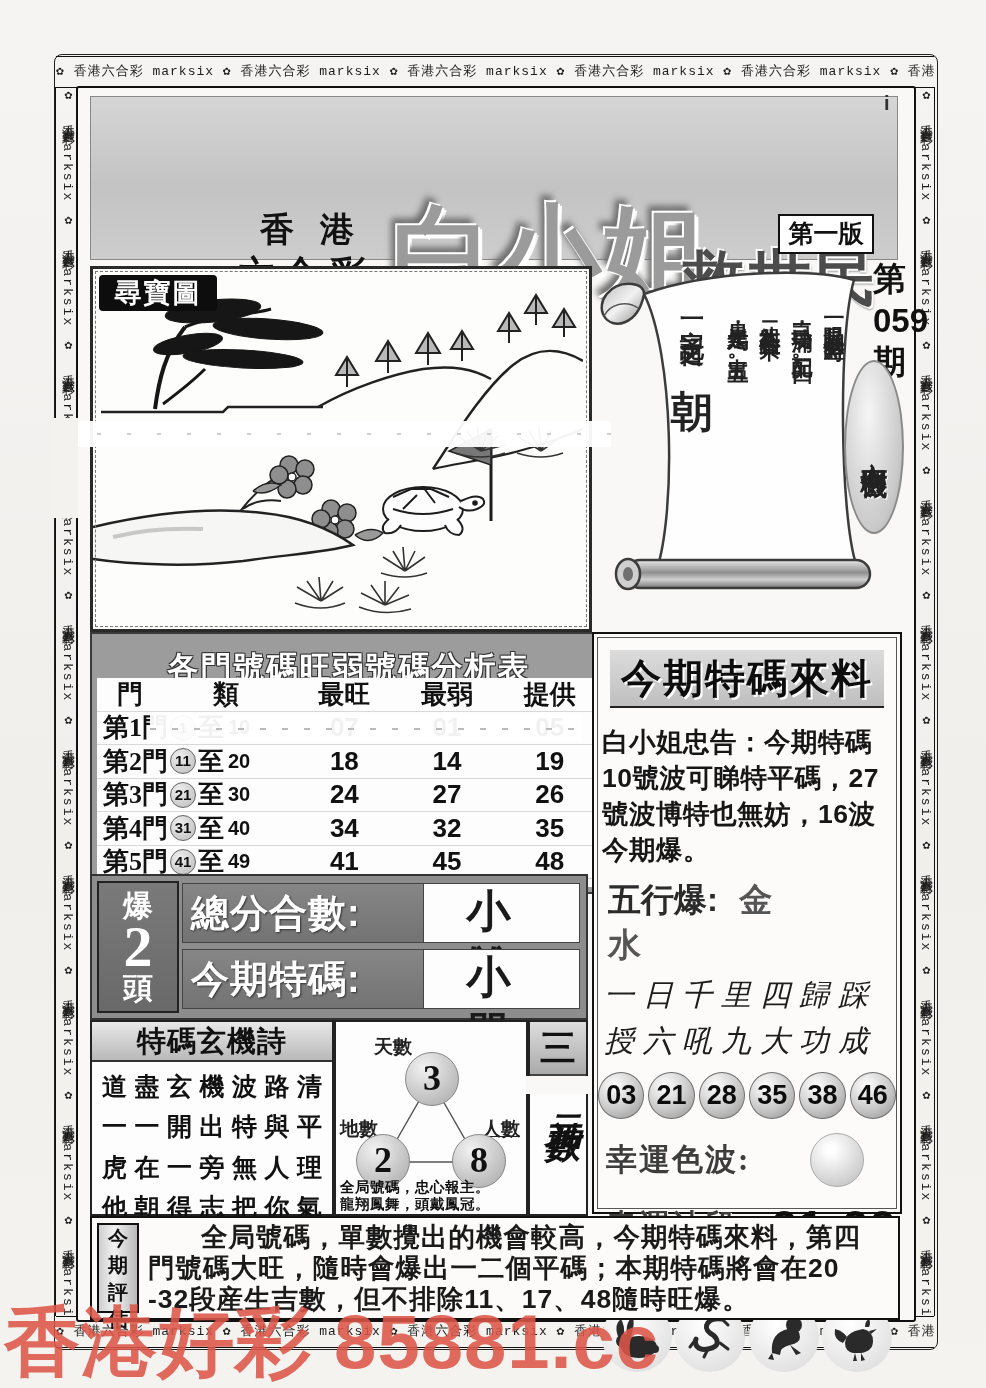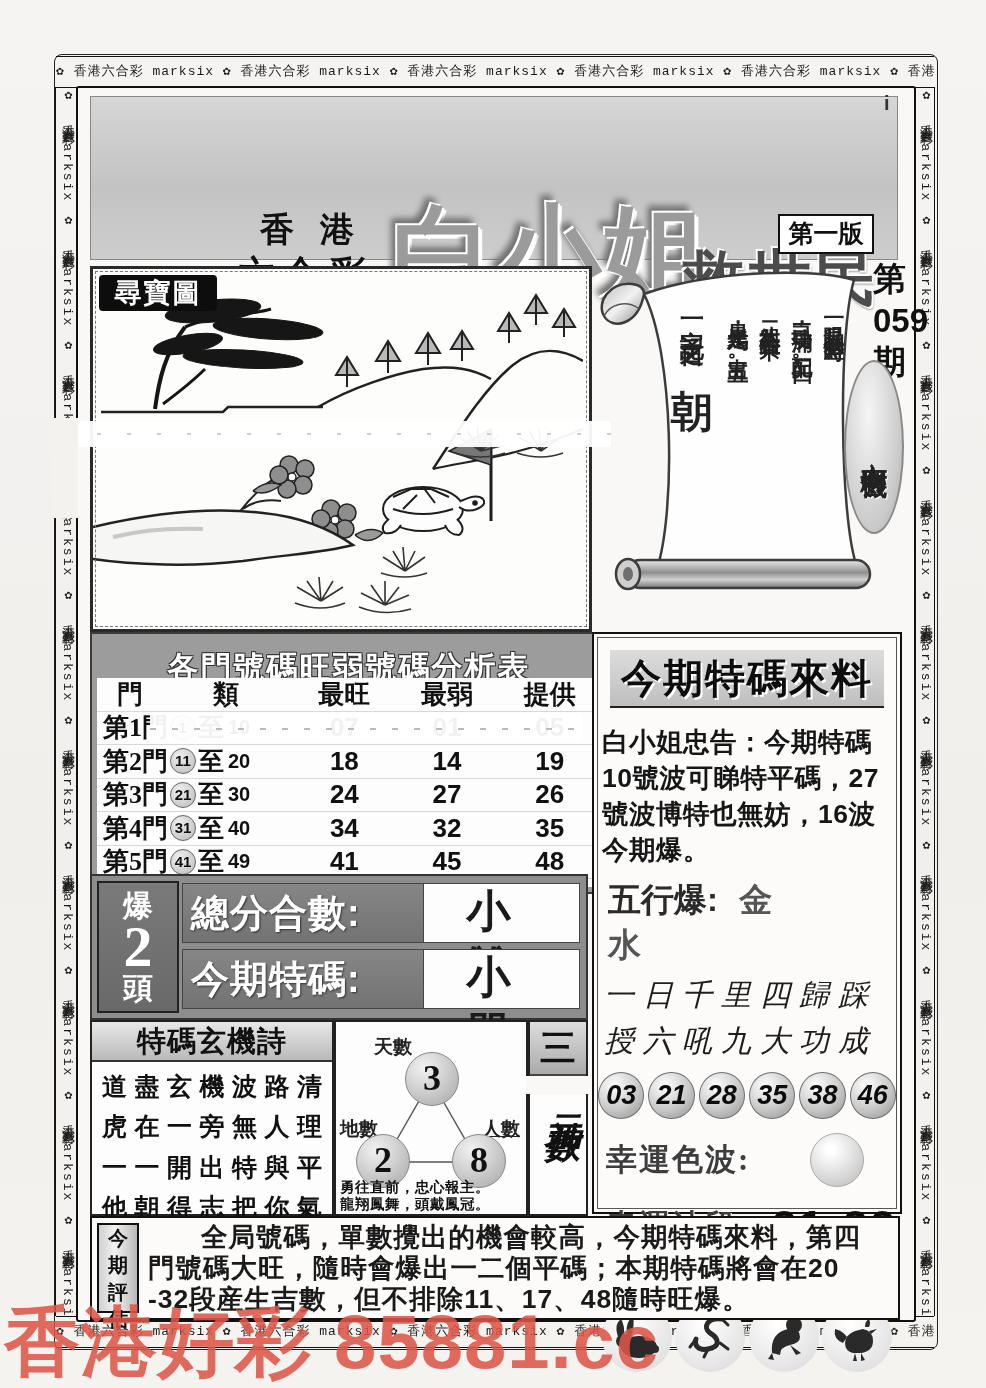--- a/index.html
+++ b/index.html
@@ -121,21 +121,21 @@
       line-height:56px;letter-spacing:2px;text-shadow:2px 2px 0 #fff;}
   #advice{margin:8px 8px 0 8px;font-size:26.5px;font-weight:900;color:#161616;line-height:36px;letter-spacing:.5px;}
   #wuxing{margin:10px 8px 0 14px;font-size:33px;font-weight:900;color:#2b2b2b;}
   #wuxing .val{color:#555;letter-spacing:40px;margin-left:12px;text-shadow:1px 1px 0 #fff;
       font-family:"Liberation Serif", serif;}
   .couplet{margin:8px 0 0 10px;font-size:30px;color:#1d1d1d;font-family:"Liberation Serif", serif;
       font-style:italic;letter-spacing:9px;line-height:38px;}
   #balls-row{display:flex;gap:4px;margin:12px 4px 0 4px;justify-content:center;}
   .ball{width:45px;height:45px;border-radius:50%;border:1px solid #6f6f6f;
       background:radial-gradient(circle at 35% 28%,#ffffff,#c9c9c9 55%,#8f8f8f);
-      font-size:27px;font-weight:900;color:#0c0c0c;text-align:center;line-height:44px;font-style:italic;}
+      font-size:27px;font-weight:900;color:#0c0c0c;text-align:center;line-height:44px;}
   .lucky-row{display:flex;align-items:center;margin:14px 0 0 12px;}
   .lucky-lbl{font-size:31px;font-weight:900;color:#3d3d3d;text-shadow:1px 1px 0 #fff;letter-spacing:2px;
       font-family:"Liberation Serif", serif;}
   #color-ball{width:52px;height:52px;border-radius:50%;margin-left:60px;border:1px solid #aaa;
       background:radial-gradient(circle at 38% 30%,#ffffff 8%,#e3e3e3 45%,#b9b9b9);}
   #range-val{font-size:43px;font-weight:900;color:#0e0e0e;margin-left:22px;letter-spacing:3px;}
   #zodiac-title{margin-top:10px;text-align:center;font-size:27px;font-weight:bold;color:#222;
       letter-spacing:18px;font-family:"Liberation Serif", serif;font-style:italic;}
   #zodiac-row{display:flex;justify-content:space-around;margin:6px 6px 0 6px;}
   .zo{width:70px;height:70px;border-radius:50%;background:radial-gradient(circle at 40% 32%,#fff,#e4e4e4 70%,#d6d6d6);
@@ -381,36 +381,36 @@
     </div>
     <div class="burst-row" style="top:73px;">
       <div class="lbl">今期特碼:</div>
       <div class="val">小 單</div>
     </div>
   </div>
 
   <div class="abs" id="poem-box">
     <div id="poem-title">特碼玄機詩</div>
     <div class="poem-line">道盡玄機波路清</div>
+    <div class="poem-line">一一開出特與平</div>
     <div class="poem-line">虎在一旁無人理</div>
-    <div class="poem-line">一一開出特與平</div>
     <div class="poem-line">他朝得志把你氣</div>
   </div>
 
   <div class="abs" id="tri-box">
     <svg class="abs" style="left:0;top:0;" width="190" height="192" viewBox="0 0 190 192">
       <path d="M95,58 L48,140 M95,58 L142,140 M48,140 L142,140" stroke="#555" stroke-width="1.5" fill="none"></path>
     </svg>
     <div class="node-lbl" style="left:38px;top:12px;">天數</div>
     <div class="node" style="left:69px;top:30px;">3</div>
     <div class="node-lbl" style="left:4px;top:94px;">地數</div>
     <div class="node" style="left:20px;top:112px;">2</div>
     <div class="node-lbl" style="left:146px;top:94px;text-decoration:underline;">人數</div>
     <div class="node" style="left:116px;top:112px;">8</div>
-    <div class="tri-cap" style="top:156px;">勇往直前，忠心報主。</div>
+    <div class="tri-cap" style="top:156px;">全局號碼，忠心報主。</div>
     <div class="tri-cap" style="top:173px;">龍翔鳳舞，頭戴鳳冠。</div>
   </div>
 
   <div class="abs" id="side-box">
     <div id="side-top">三</div>
     <div id="side-rest">元神數</div>
     <div class="abs" id="side-wash"></div>
   </div>
 
   <div class="abs" id="special-box">

